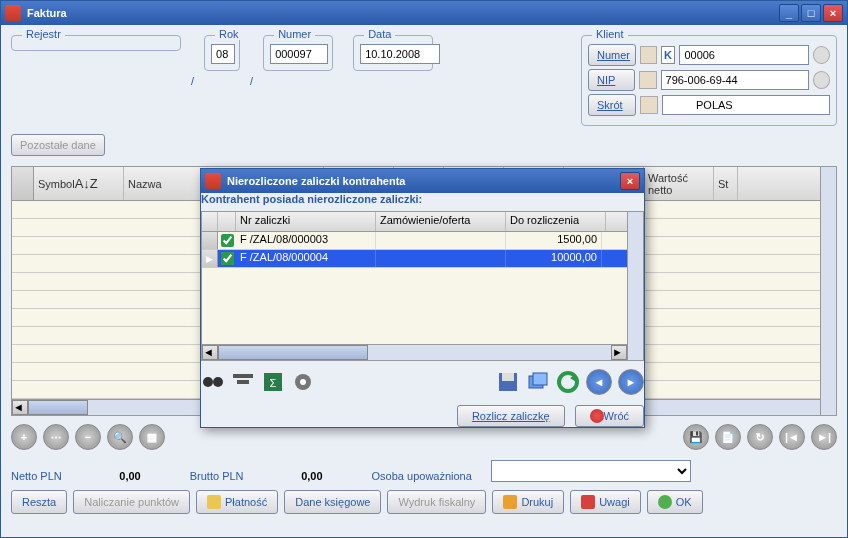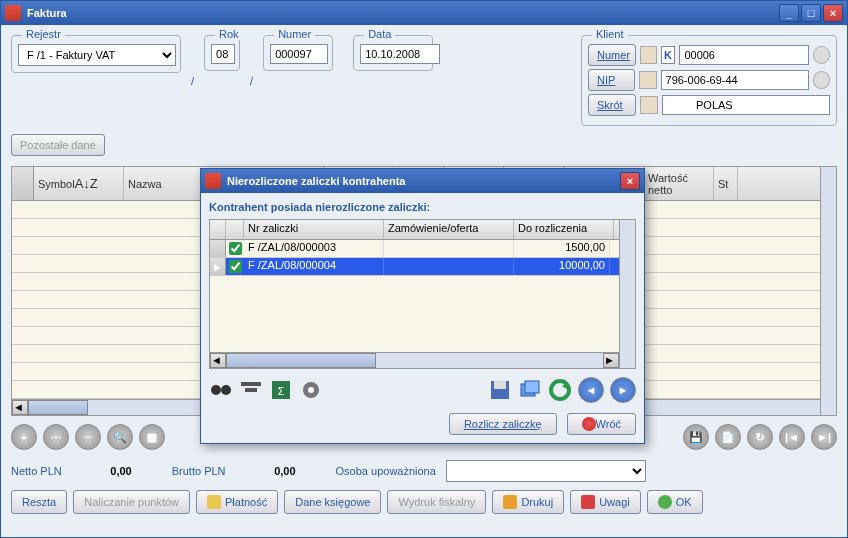--- a/index.html
+++ b/index.html
@@ -46,36 +46,36 @@
 .scrollbar-h .sb-track { flex: 1; position: relative; }
 .scrollbar-h .sb-thumb { position: absolute; left: 0; width: 60px; height: 100%; background: linear-gradient(#c8d8f0, #a8b8d8); border: 1px solid #888; }
 .scrollbar-v { position: absolute; top: 0; right: 0; width: 16px; height: 100%; background: #d8e0f0; border-left: 1px solid #999; }
 
 
 .toolbar-row { display: flex; align-items: center; gap: 6px; margin-top: 8px; }
 .icon-btn { width: 26px; height: 26px; border-radius: 13px; background: radial-gradient(#d0d0d0, #a0a0a0); border: 1px solid #888; display: flex; align-items: center; justify-content: center; color: #fff; font-weight: bold; cursor: pointer; }
 .icon-btn.nav { background: radial-gradient(#6a9ae9, #3a6ab9); }
 .icon-btn.grey { background: radial-gradient(#d0d0d0, #909090); }
 
-.totals-row { display: flex; align-items: center; gap: 10px; margin-top: 10px; }
+.totals-row { display: flex; align-items: flex-end; gap: 19px; margin-top: 10px; }
 .total-lbl { color: #2a5aa9; }
 .total-val { font-weight: bold; width: 60px; text-align: right; }
 
 .bottom-buttons { display: flex; gap: 6px; margin-top: 8px; flex-wrap: wrap; }
 .bottom-buttons .btn { padding: 3px 10px; height: 24px; gap: 4px; }
 .btn .ic { width: 14px; height: 14px; display: inline-block; }
 .ic.print { background: #e8a030; border-radius: 2px; }
 .ic.notes { background: #d84040; border-radius: 2px; }
 .ic.ok { background: #50b050; border-radius: 50%; }
 .ic.pay { background: #e8c850; border-radius: 2px; }
 
 
 .modal { position: absolute; left: 200px; top: 168px; width: 445px; background: #eaeef5; border: 1px solid #2a5a9e; box-shadow: 3px 3px 10px rgba(0,0,0,0.4); z-index: 100; }
 .modal .titlebar { background: linear-gradient(#4a7ac9, #2a5aa9); }
-.modal-body { padding: 8px; }
+.modal-body { }
 .modal-msg { color: #2a5aa9; font-weight: bold; margin-bottom: 6px; }
 .modal-grid { border: 1px solid #999; background: #f8f6e8; height: 150px; position: relative; }
 .mg-header { display: flex; background: linear-gradient(#f0f0f0, #d8d8d8); height: 20px; border-bottom: 1px solid #999; }
 .mg-header .mgh { border-right: 1px solid #bbb; padding: 2px 4px; }
 .mg-body { }
 .mg-row { display: flex; height: 18px; border-bottom: 1px solid #ccc; }
 .mg-row.selected { background: #2a5ae9; color: #fff; }
 .mg-row .marker { width: 16px; background: linear-gradient(#e0e0e0, #c8c8c8); border-right: 1px solid #999; display: flex; align-items: center; justify-content: center; font-size: 9px; }
 .mg-row .chk { width: 18px; display: flex; align-items: center; justify-content: center; }
 .mg-row .chk input { accent-color: #2a9a4a; }
@@ -102,23 +102,20 @@
       <div class="win-btn">_</div>
       <div class="win-btn">□</div>
       <div class="win-btn close">×</div>
     </div>
   </div>
 
   <div class="content">
     <div class="top-row">
       <div class="field-group" style="width:170px">
         <span class="legend">Rejestr</span>
-        <select style="width:158px">
-          <option>F /1  - Faktury VAT</option>
-        </select>
       </div>
       <span style="align-self:center;color:#2a5aa9">/</span>
       <div class="field-group" style="width:36px">
         <span class="legend">Rok</span>
         <input type="text" style="width: 24px;" value="08">
       </div>
       <span style="align-self:center;color:#2a5aa9">/</span>
       <div class="field-group" style="width:70px">
         <span class="legend">Numer</span>
         <input type="text" style="width: 58px;" value="000097">

